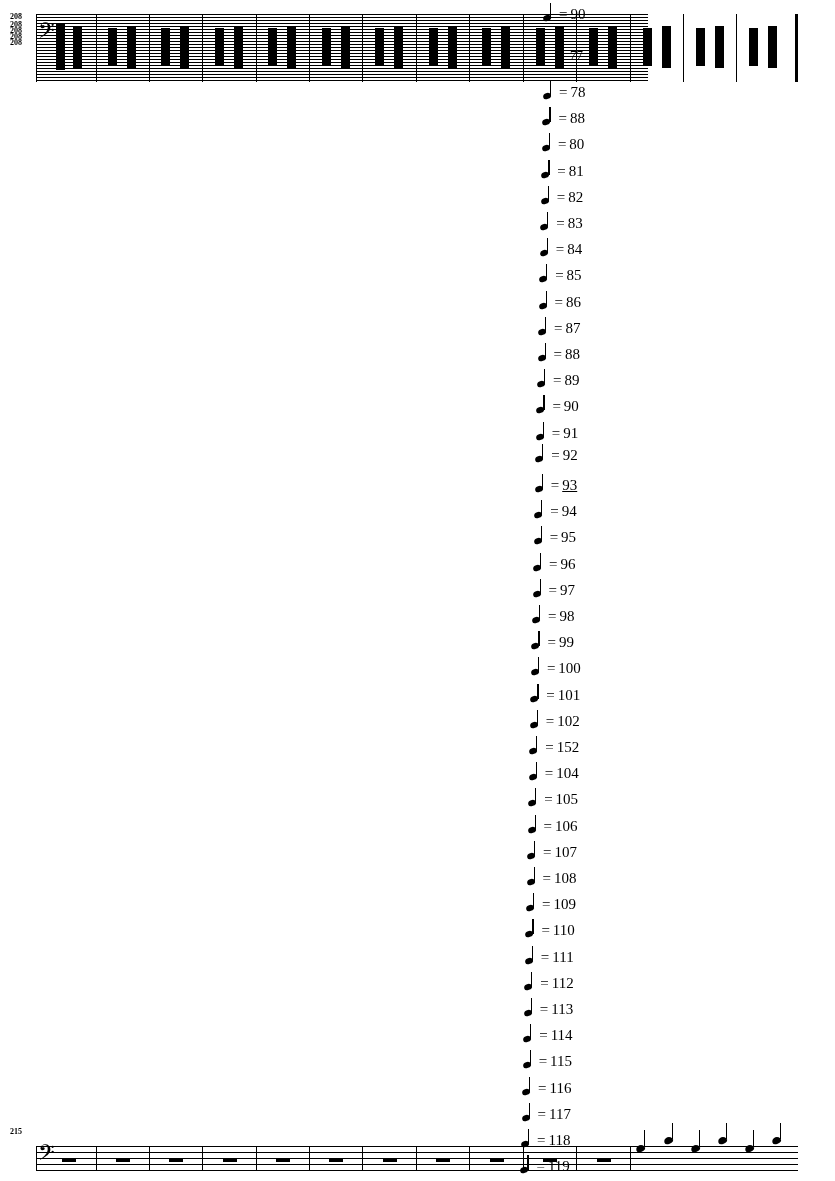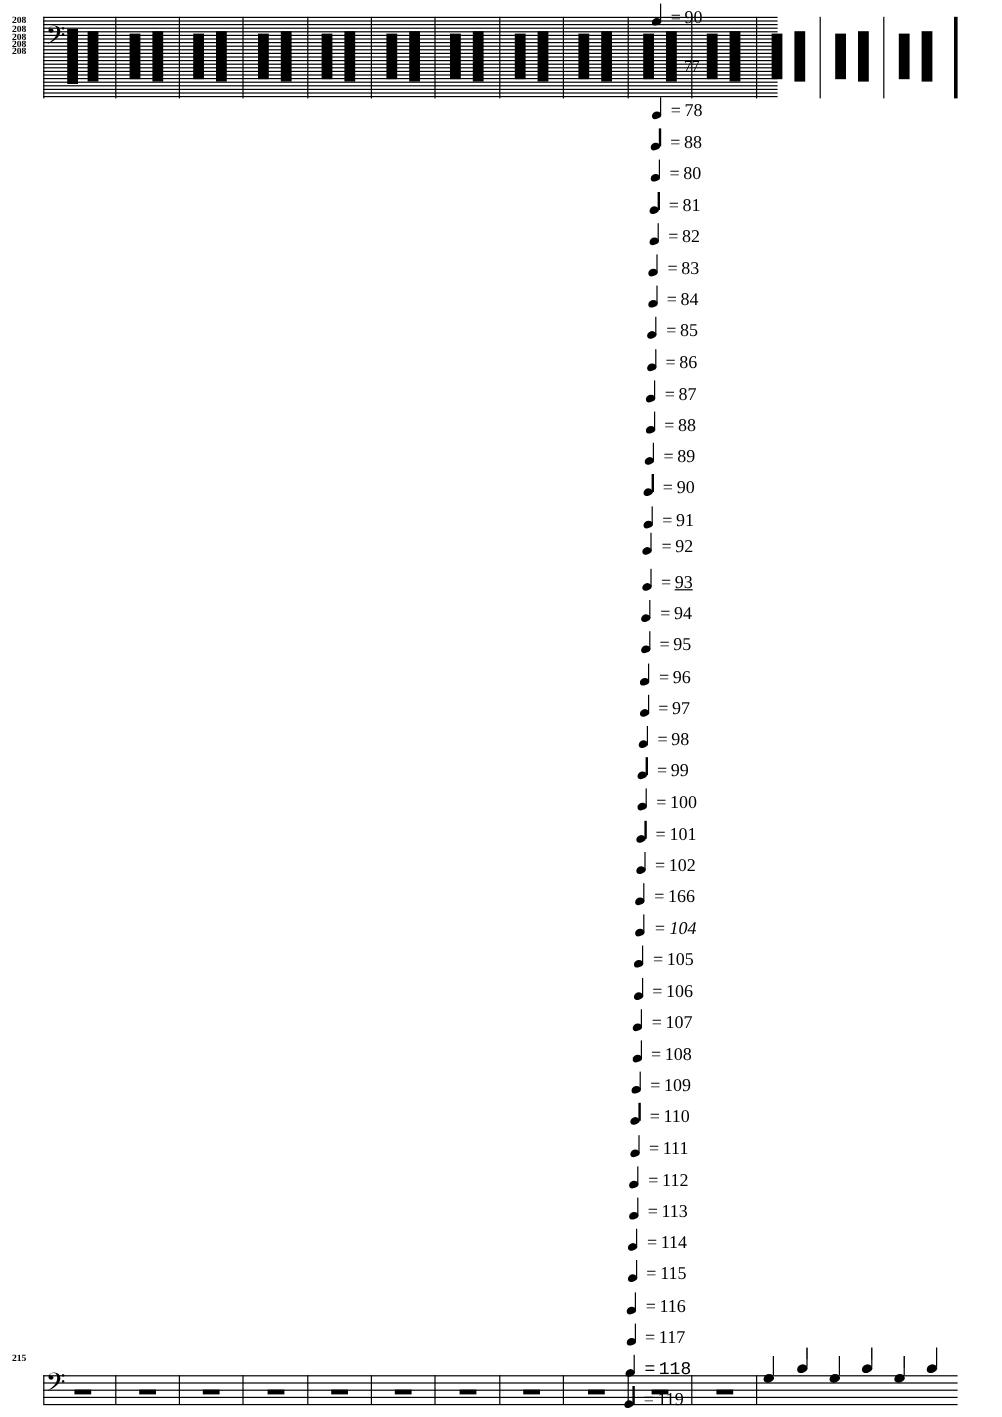--- a/index.html
+++ b/index.html
@@ -145,36 +145,36 @@
     <div class="tempo-row" style="top: 477px; left: 39.75px; text-decoration: underline;"><span class="tempo-note"><span class="head"></span><span class="stem"></span></span><span class="tempo-eq">=</span><span>93</span></div>
     <div class="tempo-row" style="top: 503.2px; left: 39.2px;"><span class="tempo-note"><span class="head"></span><span class="stem"></span></span><span class="tempo-eq">=</span><span>94</span></div>
     <div class="tempo-row" style="top: 529.4px; left: 38.65px;"><span class="tempo-note"><span class="head"></span><span class="stem"></span></span><span class="tempo-eq">=</span><span>95</span></div>
     <div class="tempo-row" style="top: 555.6px; left: 38.1px;"><span class="tempo-note"><span class="head"></span><span class="stem"></span></span><span class="tempo-eq">=</span><span>96</span></div>
     <div class="tempo-row" style="top: 581.8px; left: 37.55px;"><span class="tempo-note"><span class="head"></span><span class="stem"></span></span><span class="tempo-eq">=</span><span>97</span></div>
     <div class="tempo-row" style="top: 608px; left: 37px;"><span class="tempo-note"><span class="head"></span><span class="stem"></span></span><span class="tempo-eq">=</span><span>98</span></div>
     <div class="tempo-row" style="top: 634.2px; left: 36.45px;"><span class="tempo-note"><span class="head"></span><span class="stem"></span></span><span class="tempo-eq">=</span><span>99</span></div>
     <div class="tempo-row" style="top: 660.4px; left: 35.9px;"><span class="tempo-note"><span class="head"></span><span class="stem"></span></span><span class="tempo-eq">=</span><span>100</span></div>
     <div class="tempo-row" style="top: 686.6px; left: 35.35px;"><span class="tempo-note"><span class="head"></span><span class="stem"></span></span><span class="tempo-eq">=</span><span>101</span></div>
     <div class="tempo-row" style="top: 712.8px; left: 34.8px;"><span class="tempo-note"><span class="head"></span><span class="stem"></span></span><span class="tempo-eq">=</span><span>102</span></div>
-    <div class="tempo-row" style="top: 739px; left: 34.25px;"><span class="tempo-note"><span class="head"></span><span class="stem"></span></span><span class="tempo-eq">=</span><span>166</span></div>
-    <div class="tempo-row" style="top: 765.2px; left: 33.7px; font-style: italic;"><span class="tempo-note"><span class="head"></span><span class="stem"></span></span><span class="tempo-eq">=</span><span>104</span></div>
+    <div class="tempo-row" style="top: 739px; left: 34.25px;"><span class="tempo-note"><span class="head"></span><span class="stem"></span></span><span class="tempo-eq">=</span><span>152</span></div>
+    <div class="tempo-row" style="top: 765.2px; left: 33.7px;"><span class="tempo-note"><span class="head"></span><span class="stem"></span></span><span class="tempo-eq">=</span><span>104</span></div>
     <div class="tempo-row" style="top: 791.4px; left: 33.15px;"><span class="tempo-note"><span class="head"></span><span class="stem"></span></span><span class="tempo-eq">=</span><span>105</span></div>
     <div class="tempo-row" style="top: 817.6px; left: 32.6px;"><span class="tempo-note"><span class="head"></span><span class="stem"></span></span><span class="tempo-eq">=</span><span>106</span></div>
     <div class="tempo-row" style="top: 843.8px; left: 32.05px;"><span class="tempo-note"><span class="head"></span><span class="stem"></span></span><span class="tempo-eq">=</span><span>107</span></div>
     <div class="tempo-row" style="top: 870px; left: 31.5px;"><span class="tempo-note"><span class="head"></span><span class="stem"></span></span><span class="tempo-eq">=</span><span>108</span></div>
     <div class="tempo-row" style="top: 896.2px; left: 30.95px;"><span class="tempo-note"><span class="head"></span><span class="stem"></span></span><span class="tempo-eq">=</span><span>109</span></div>
     <div class="tempo-row" style="top: 922.4px; left: 30.4px;"><span class="tempo-note"><span class="head"></span><span class="stem"></span></span><span class="tempo-eq">=</span><span>110</span></div>
     <div class="tempo-row" style="top: 948.6px; left: 29.85px;"><span class="tempo-note"><span class="head"></span><span class="stem"></span></span><span class="tempo-eq">=</span><span>111</span></div>
     <div class="tempo-row" style="top: 974.8px; left: 29.3px;"><span class="tempo-note"><span class="head"></span><span class="stem"></span></span><span class="tempo-eq">=</span><span>112</span></div>
     <div class="tempo-row" style="top: 1001px; left: 28.75px;"><span class="tempo-note"><span class="head"></span><span class="stem"></span></span><span class="tempo-eq">=</span><span>113</span></div>
     <div class="tempo-row" style="top: 1027.2px; left: 28.2px;"><span class="tempo-note"><span class="head"></span><span class="stem"></span></span><span class="tempo-eq">=</span><span>114</span></div>
     <div class="tempo-row" style="top: 1053.4px; left: 27.65px;"><span class="tempo-note"><span class="head"></span><span class="stem"></span></span><span class="tempo-eq">=</span><span>115</span></div>
     <div class="tempo-row" style="top: 1079.6px; left: 27.1px;"><span class="tempo-note"><span class="head"></span><span class="stem"></span></span><span class="tempo-eq">=</span><span>116</span></div>
     <div class="tempo-row" style="top: 1105.8px; left: 26.55px; text-align: right;"><span class="tempo-note"><span class="head"></span><span class="stem"></span></span><span class="tempo-eq">=</span><span>117</span></div>
-    <div class="tempo-row" style="top: 1132px; left: 26px; font-family: Liberation Mono, monospace;"><span class="tempo-note"><span class="head"></span><span class="stem"></span></span><span class="tempo-eq">=</span><span>118</span></div>
+    <div class="tempo-row" style="top: 1132px; left: 26px;"><span class="tempo-note"><span class="head"></span><span class="stem"></span></span><span class="tempo-eq">=</span><span>118</span></div>
     <div class="tempo-row" style="top: 1158.2px; left: 25.45px;"><span class="tempo-note"><span class="head"></span><span class="stem"></span></span><span class="tempo-eq">=</span><span>119</span></div>
   </div>
 
 <div id="system-bottom">
   <div class="sysnum" style="left:-26px;top:-8px;">215</div>
 
   <div class="staffwrap">
     <i style="top:0px"></i>
       <i style="top:6px"></i>
       <i style="top:12px"></i>

